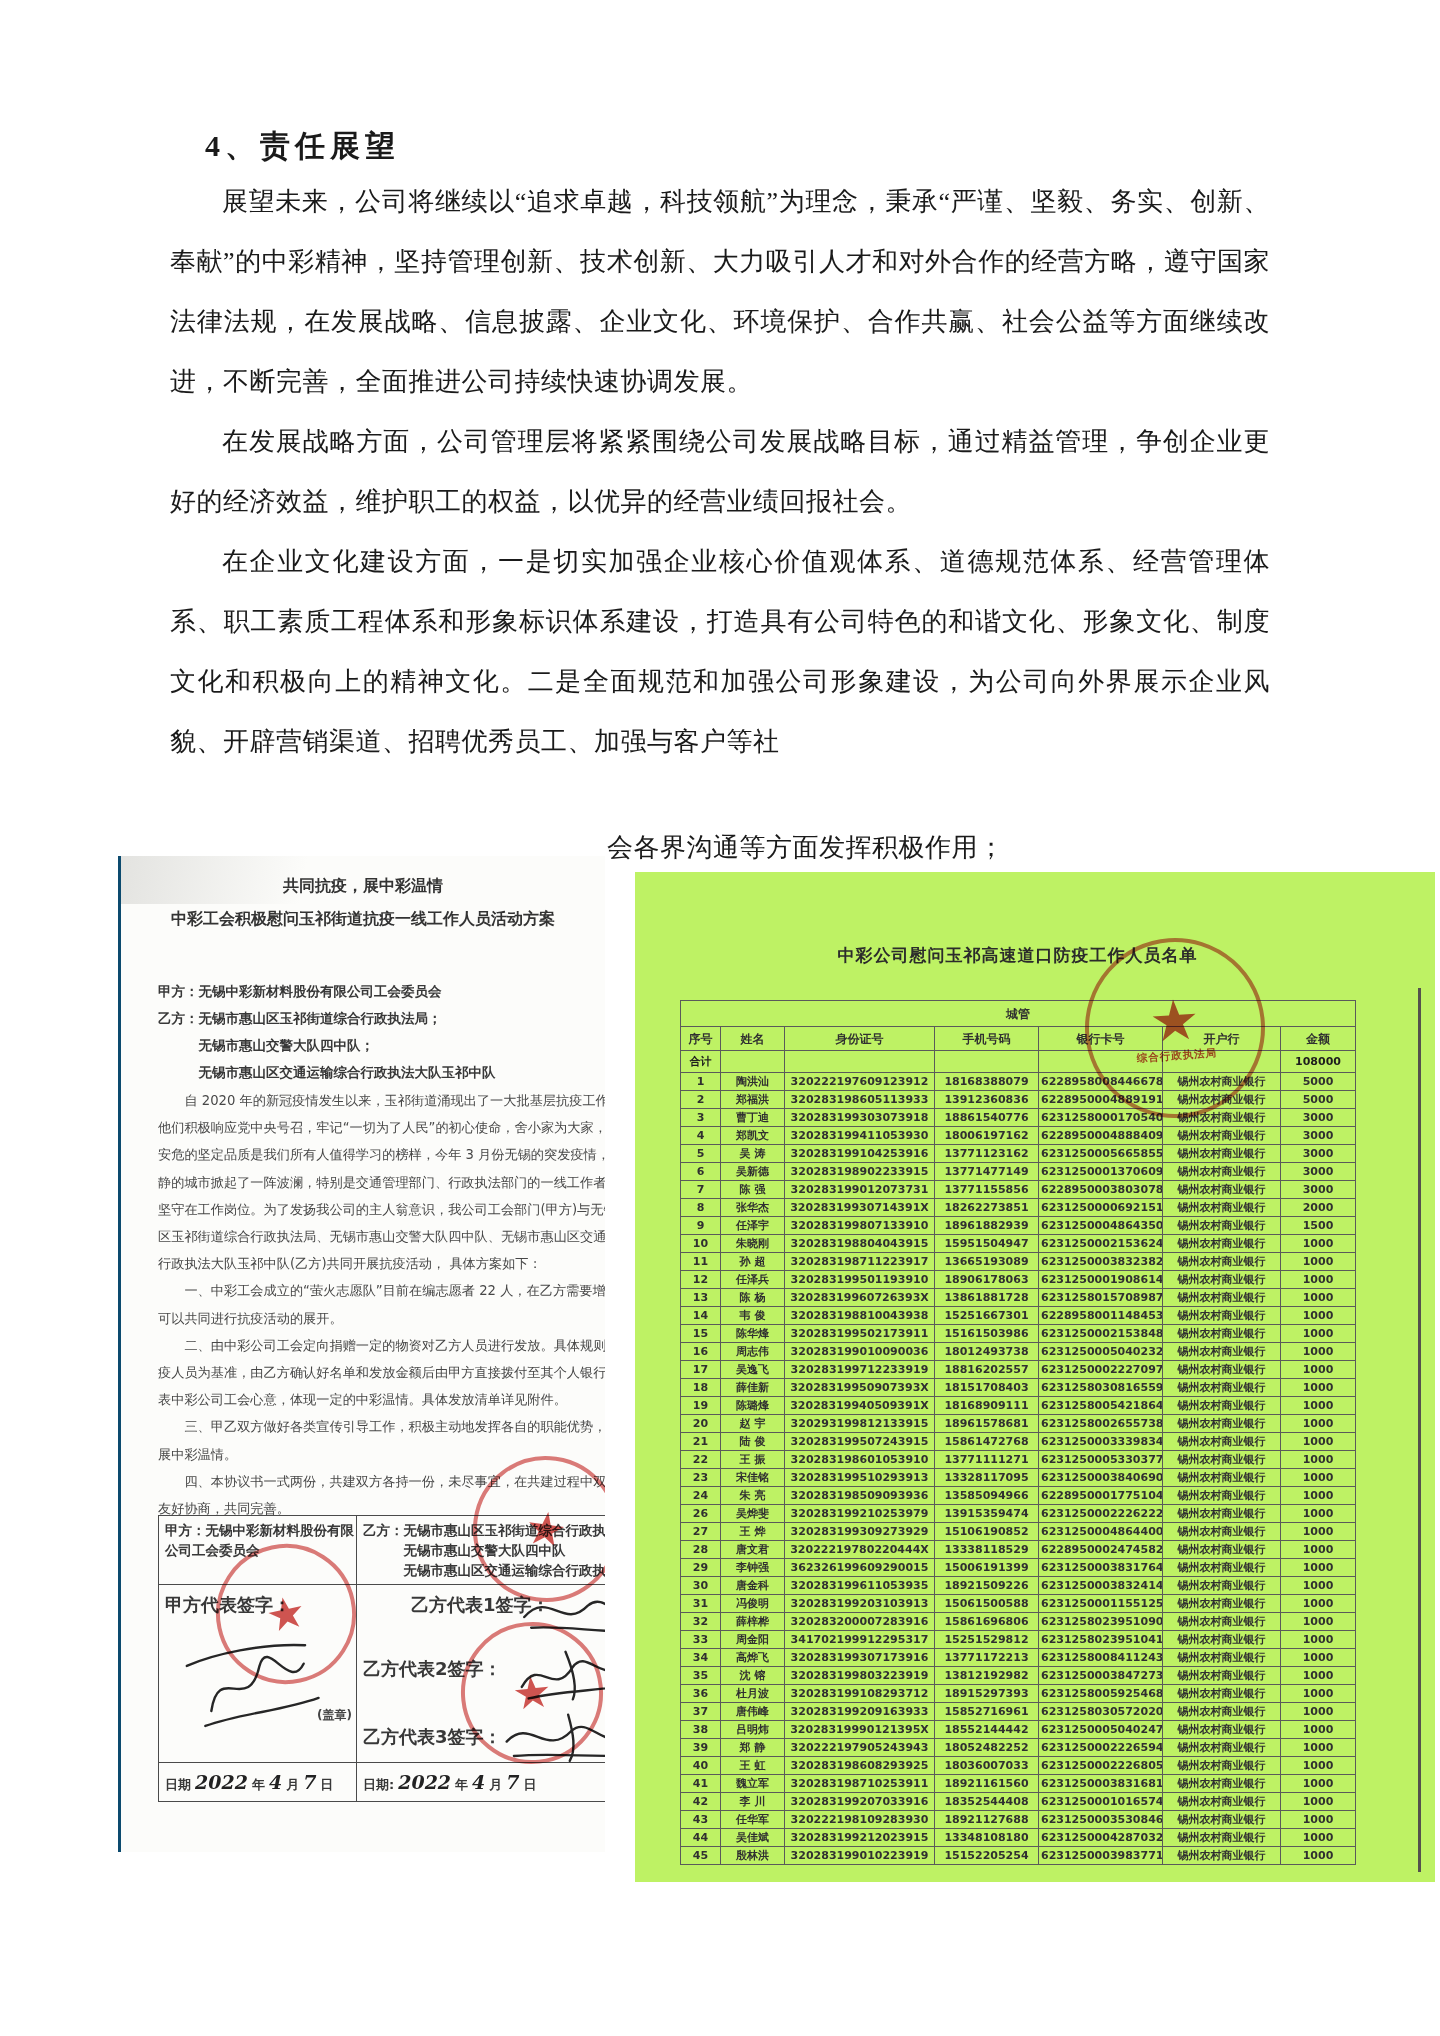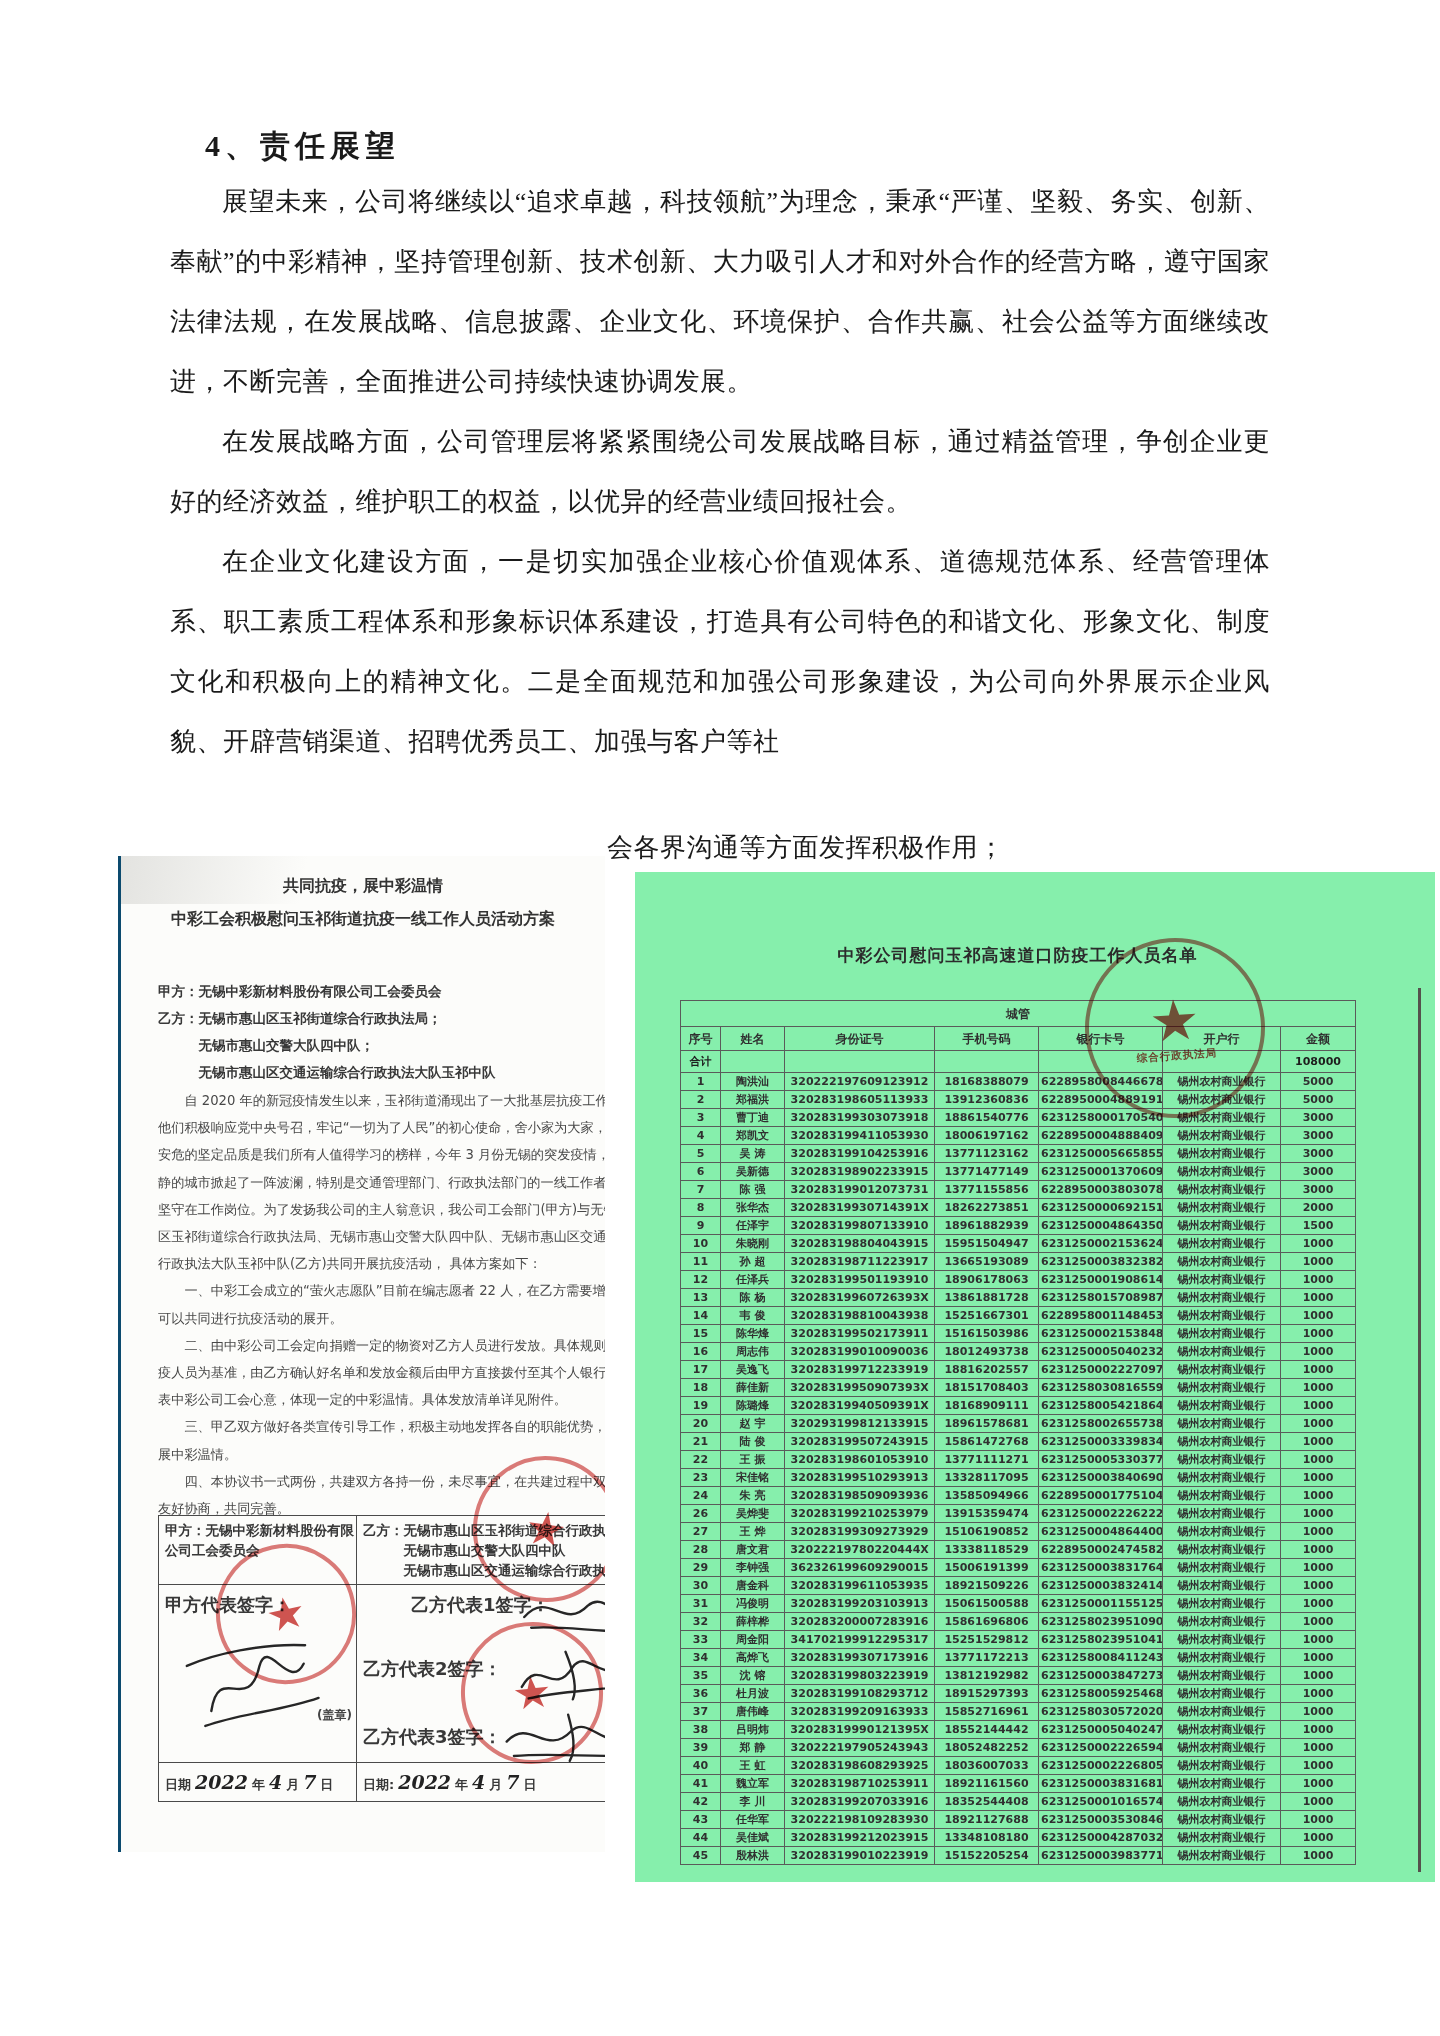--- a/index.html
+++ b/index.html
@@ -43,21 +43,21 @@
 
   
   .stamp{position:absolute;border-radius:50%;border:4px solid rgba(198,42,38,.62);
          mix-blend-mode:multiply;display:flex;flex-direction:column;align-items:center;justify-content:center;
          color:rgba(198,42,38,.8);pointer-events:none;}
   .stamp .star{line-height:1;}
   .stamp .stamp-text{font-size:10.5px;font-weight:700;letter-spacing:1px;
          font-family:"DejaVu Sans",sans-serif;color:rgba(198,42,38,.85);white-space:nowrap;}
 
   
-  .scan-right{position:absolute;left:635px;top:872px;width:800px;height:1010px;overflow:hidden;background:#86efac;
+  .scan-right{position:absolute;left:635px;top:872px;width:800px;height:1010px;overflow:hidden;background:#bef264;
               font-family:"DejaVu Sans","Liberation Sans",sans-serif;color:#333;}
   .roster-title{position:absolute;left:45px;top:72px;width:675px;text-align:center;
                 font-size:17px;font-weight:700;letter-spacing:1px;color:#2b2b2b;}
   .roster{position:absolute;left:45px;top:128px;width:675px;border-collapse:collapse;table-layout:fixed;}
   .roster td,.roster th{border:1px solid #5a5a5a;text-align:center;overflow:hidden;white-space:nowrap;
                 font-size:11px;line-height:12px;padding:0 2px;font-weight:600;color:#303030;}
   .roster thead .group-row td{height:25px;font-size:12px;font-weight:600;}
   .roster thead .cols-row th{height:23px;font-size:12px;font-weight:600;}
   .roster thead .total-row td{height:21px;font-weight:700;color:#1d1d1d;}
   .roster tbody td{height:17px;}

